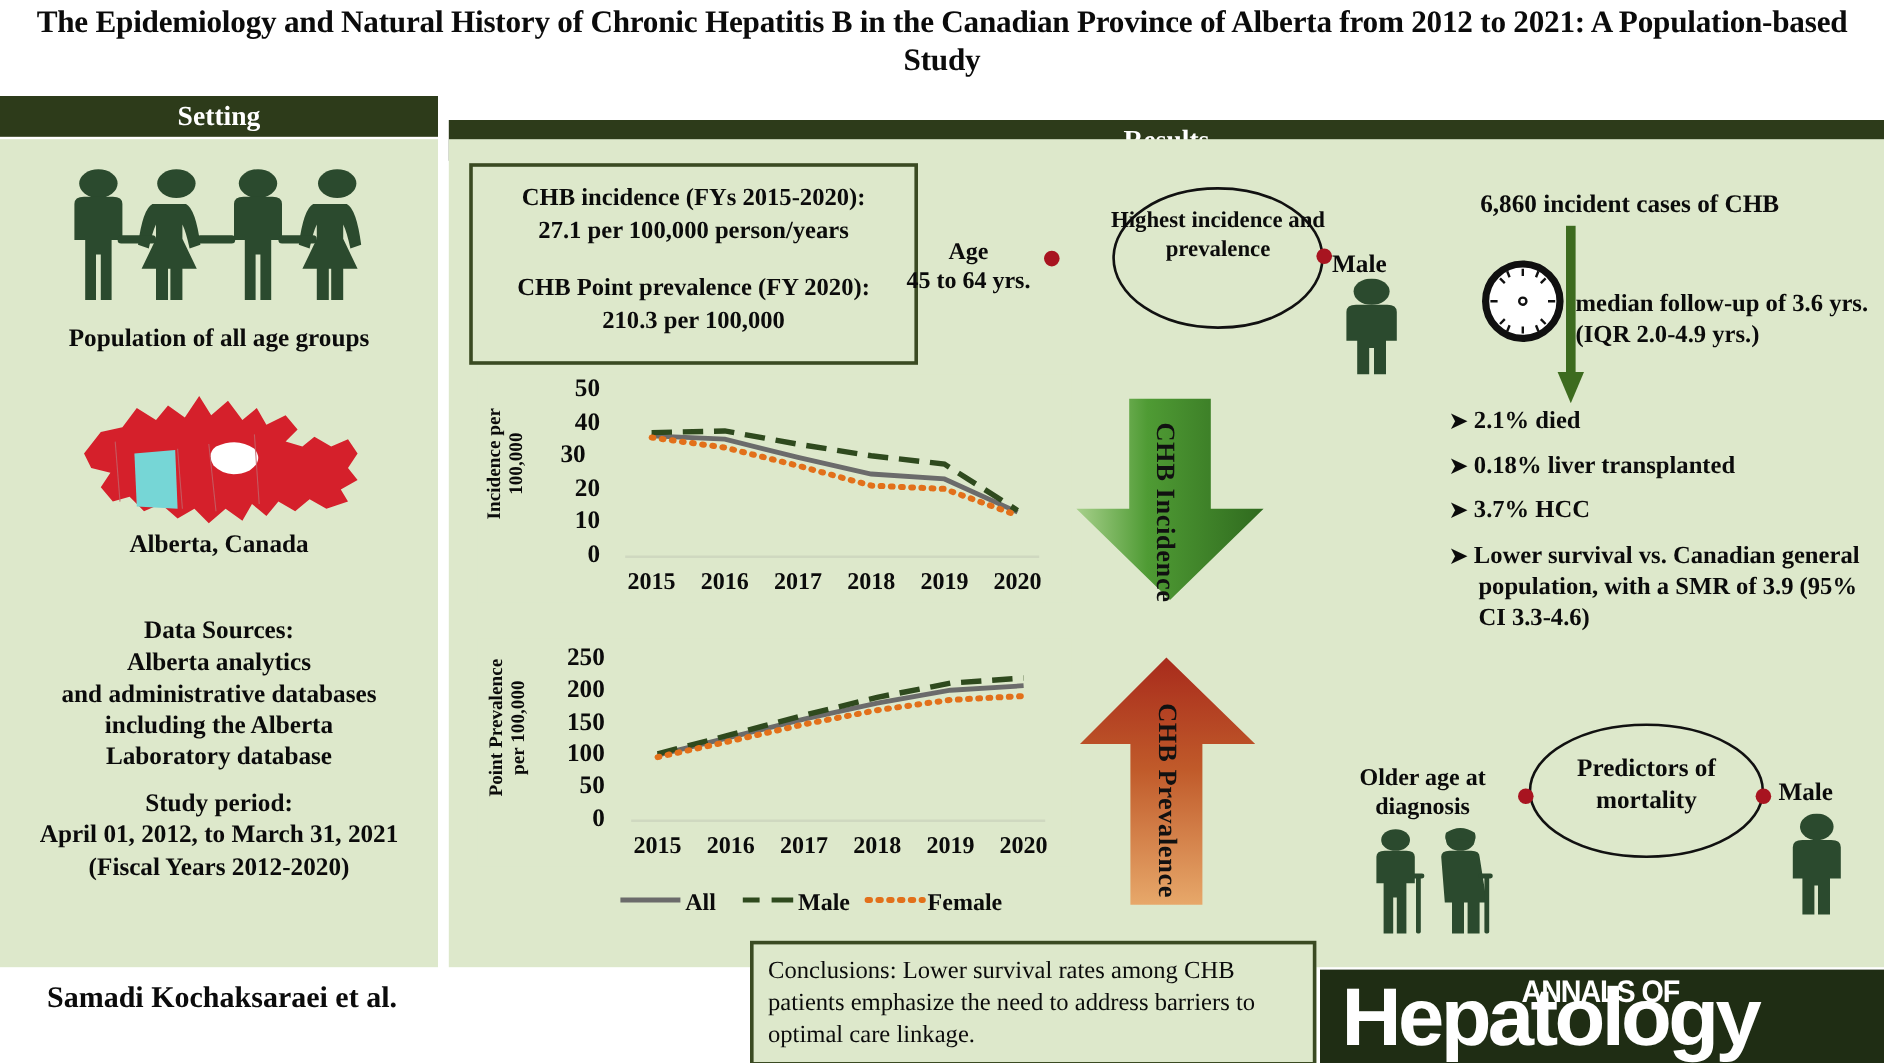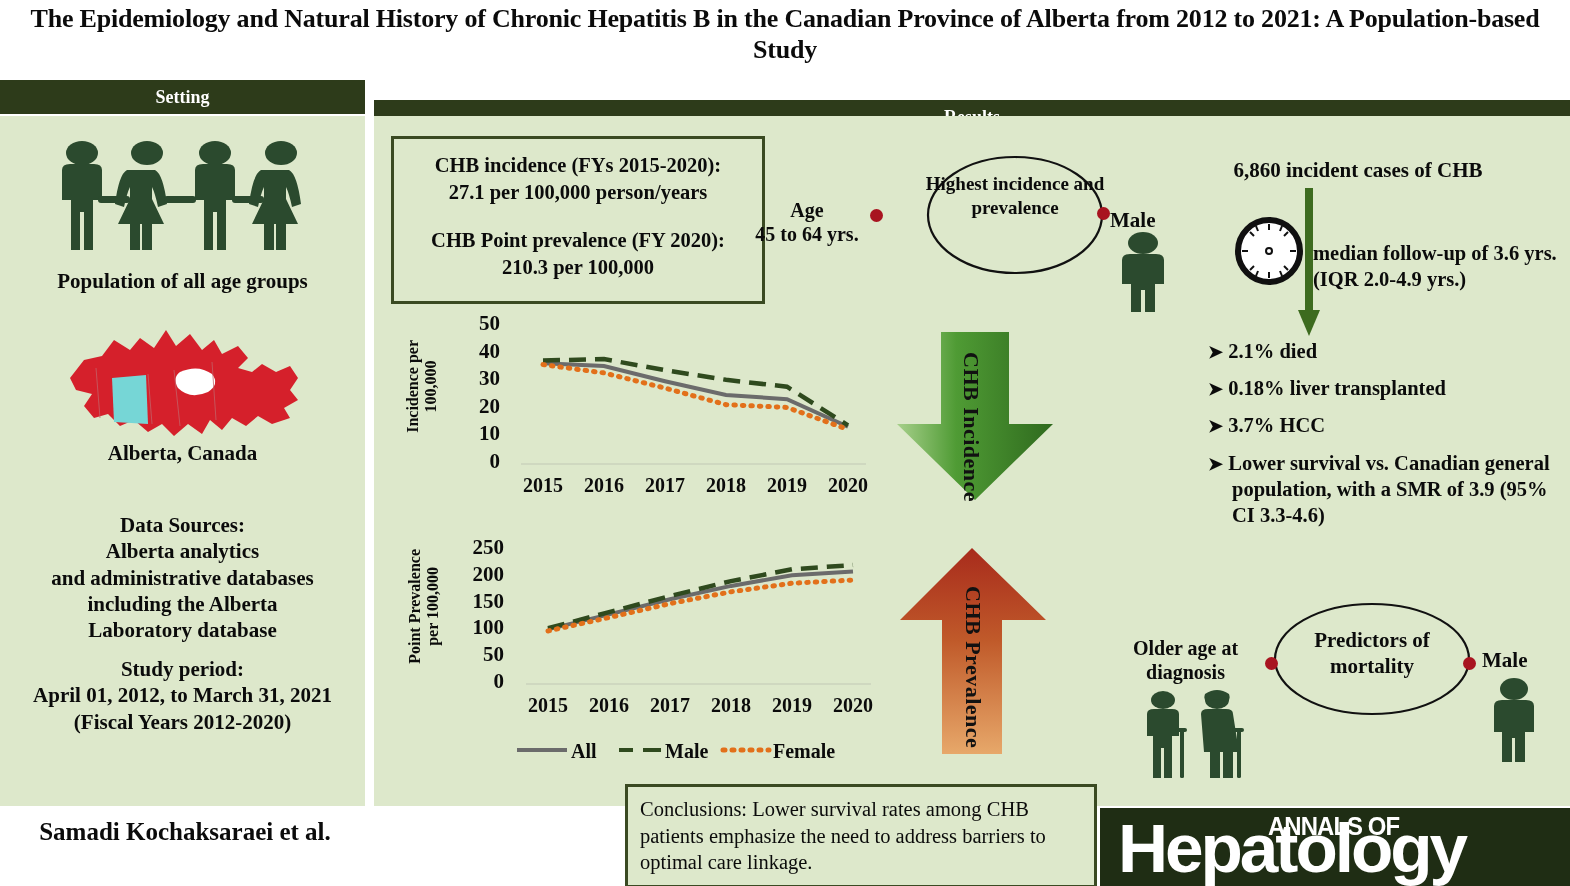--- a/index.html
+++ b/index.html
@@ -12,21 +12,21 @@
 
   
   #title{
     left:0;top:4px;width:1570px;text-align:center;
     font-size:26px;font-weight:bold;line-height:1.18;letter-spacing:-0.2px;
   }
 
   
   .panel-head{
     background:#2d3b1a;color:#ffffff;text-align:center;
-    font-weight:bold;font-size:18px;line-height:34px;height:34px;
+    font-weight:bold;font-size:23px;line-height:34px;height:34px;
   }
   .panel-body{background:#dde8cb;}
 
   #setting-head{left:0;top:80px;width:365px;}
   #setting-body{left:0;top:116px;width:365px;height:690px;}
   #results-head{left:374px;top:80px;width:1196px;margin-top:20px;}
   #results-body{left:374px;top:116px;width:1196px;height:690px;}
 
   
   #people-icon{left:50px;top:140px;width:265px;height:115px;}
@@ -301,21 +301,21 @@
 </div>
 
 <div class="abs chart-wrap" id="chart1">
   <div class="ytitle" style="left:-36px;top:56px;width:120px;">
     <span>Incidence per 100,000</span>
   </div>
   <div id="c1-yticks">
       <div class="ytick" style="left: 56px; width: 46px; top: 137px;">0</div>
       <div class="ytick" style="left: 56px; width: 46px; top: 109.4px;">10</div>
       <div class="ytick" style="left: 56px; width: 46px; top: 81.8px;">20</div>
-      <div class="ytick" style="left: 56px; width: 46px; top: 54.2px;">30</div>
+      <div class="ytick" style="left: 44px; width: 46px; top: 54.2px;">30</div>
       <div class="ytick" style="left: 56px; width: 46px; top: 26.6px;">40</div>
       <div class="ytick" style="left: 56px; width: 46px; top: -1px;">50</div>
     </div>
   <div id="c1-xticks">
       <div class="xtick" style="left: 113px; width: 64px; top: 162px;">2015</div>
       <div class="xtick" style="left: 174px; width: 64px; top: 162px;">2016</div>
       <div class="xtick" style="left: 235px; width: 64px; top: 162px;">2017</div>
       <div class="xtick" style="left: 296px; width: 64px; top: 162px;">2018</div>
       <div class="xtick" style="left: 357px; width: 64px; top: 162px;">2019</div>
       <div class="xtick" style="left: 418px; width: 64px; top: 162px;">2020</div>

